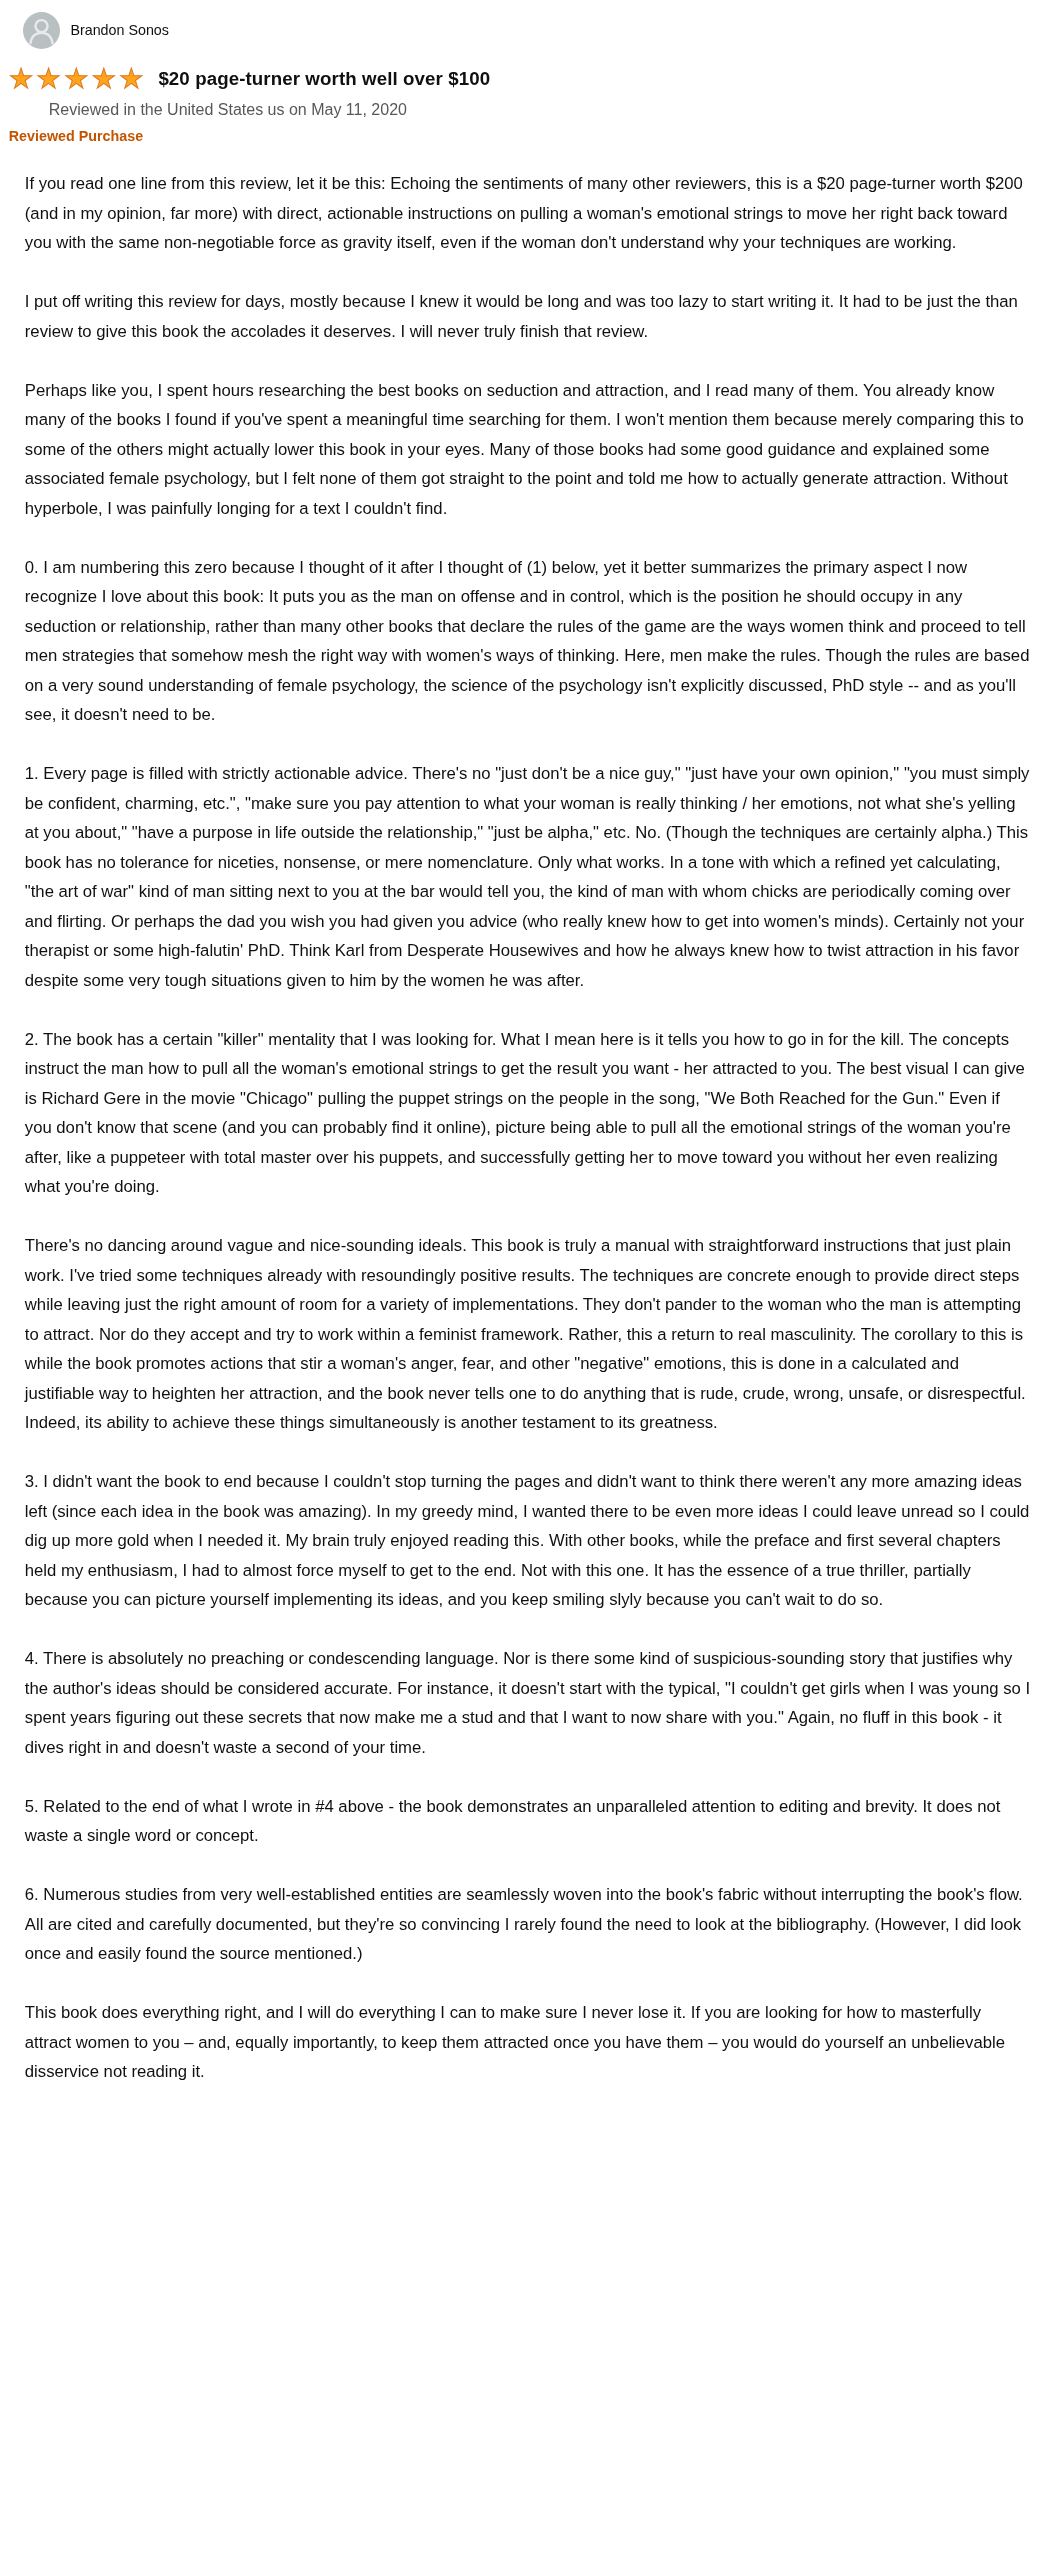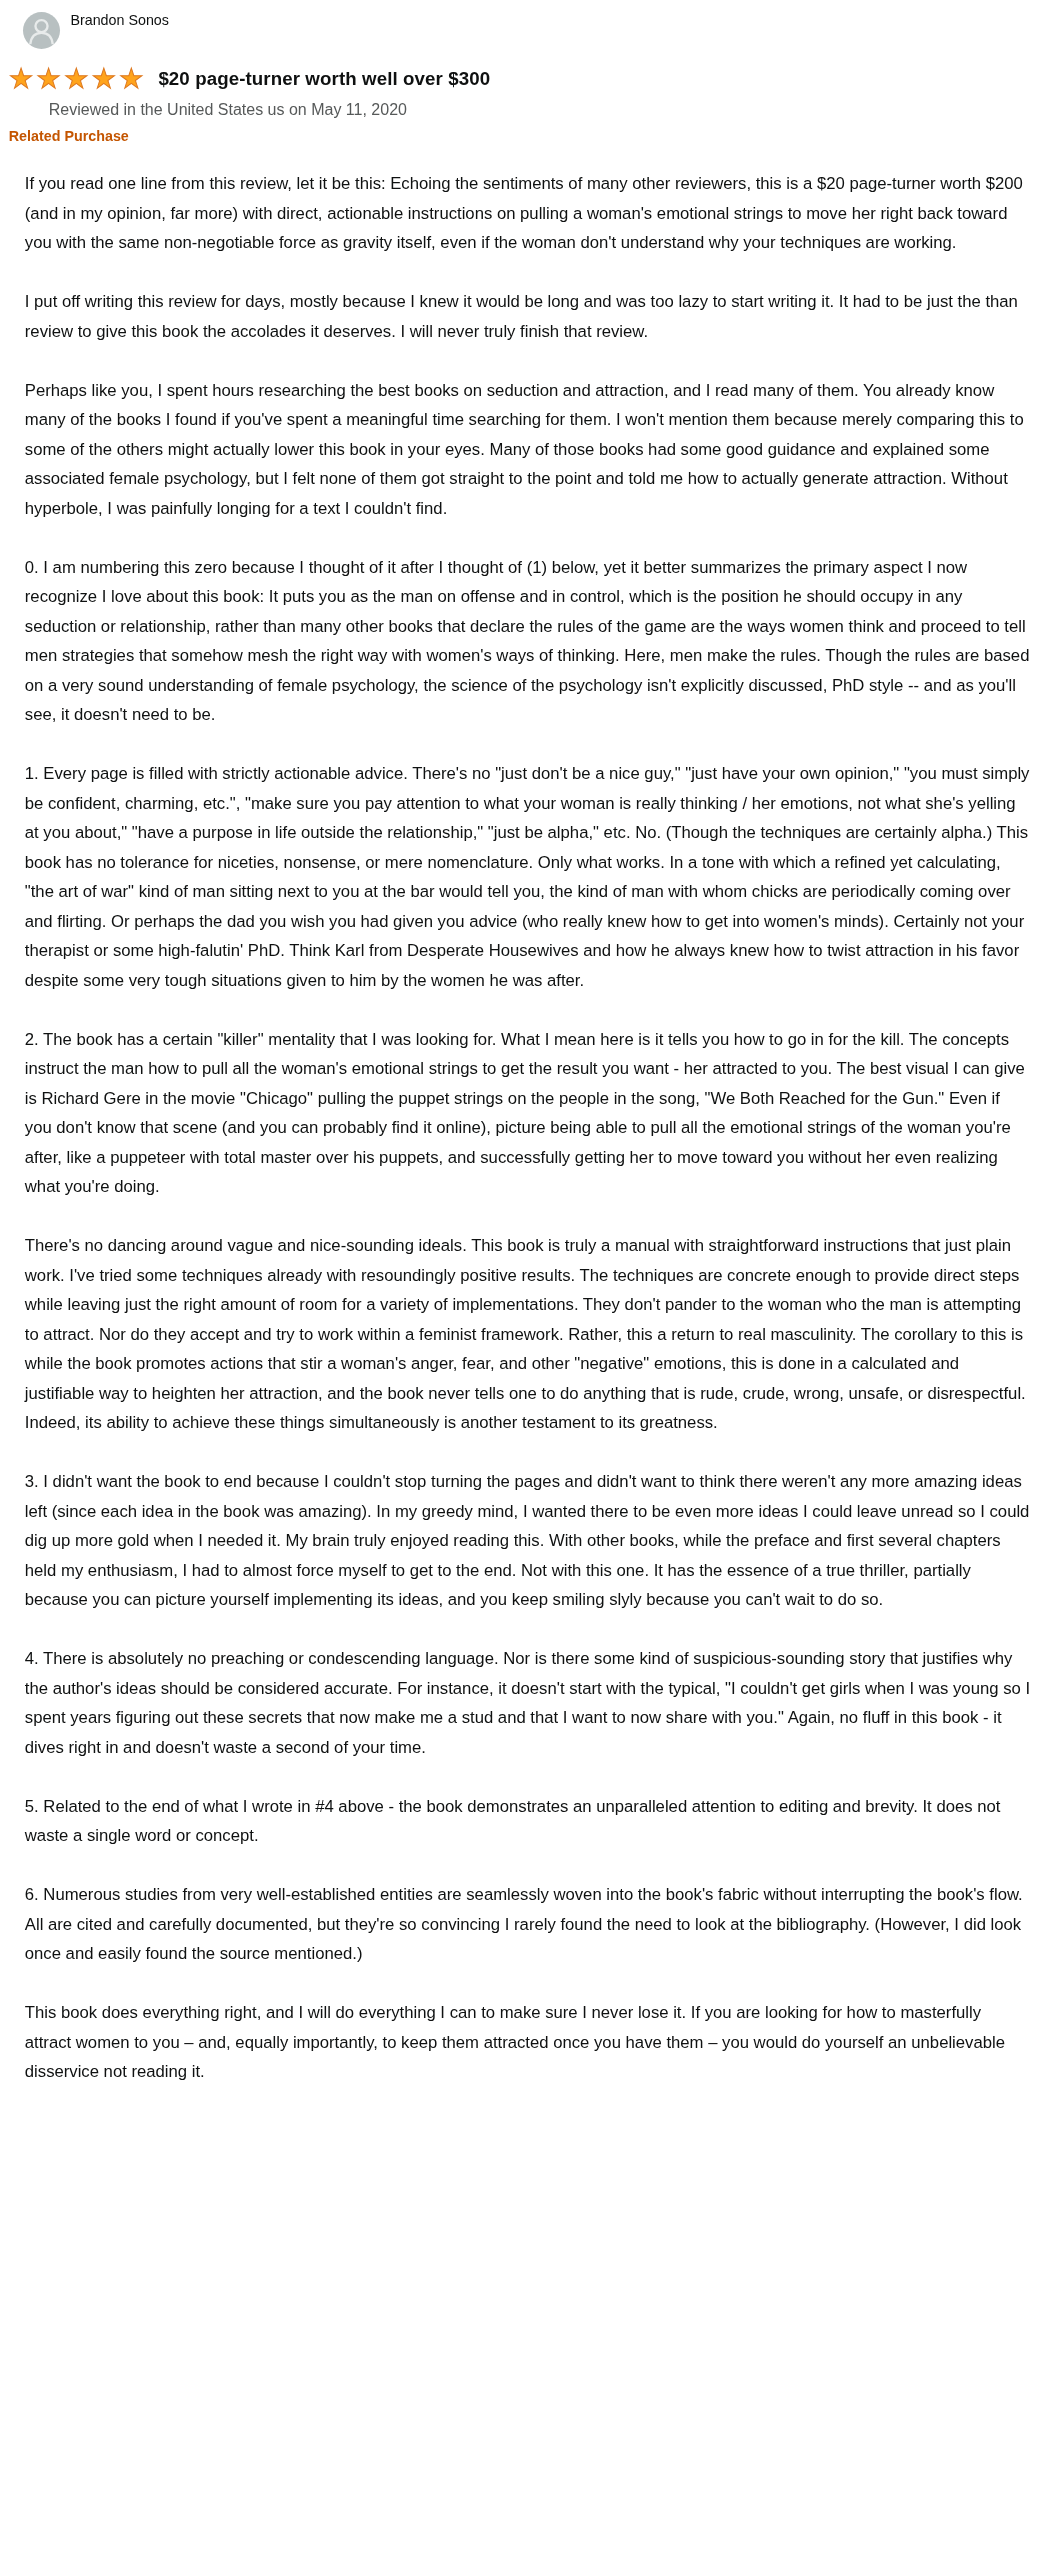--- a/index.html
+++ b/index.html
@@ -4,21 +4,21 @@
 <style>
   * { box-sizing: border-box; }
   html, body { margin: 0; padding: 0; background: #ffffff; }
   body {
     width: 1046px;
     font-family: "Liberation Sans", sans-serif;
     color: #0F1111;
   }
   .review-container { padding: 9.8px 15.7px 17.7px 8.8px; width: 1046px; }
 
-  .profile-row { display: flex; align-items: flex-start; gap: 10.8px; padding-top: 2px; padding-left: 13.8px; }
+  .profile-row { display: flex; align-items: center; gap: 10.8px; padding-top: 2px; padding-left: 13.8px; }
   .avatar {
     width: 37px; height: 37px; border-radius: 50%;
     background: #b8c0c1; display: flex; align-items: center; justify-content: center;
     flex: 0 0 auto;
   }
   .author-name { font-size: 14.3px; color: #0F1111; }
 
   .rating-row { display: flex; align-items: center; gap: 11.8px; margin-top: 16.7px; }
   .stars {
     color: #FFA41C;
@@ -50,26 +50,26 @@
       <svg width="37" height="37" viewBox="0 0 38 38">
         <circle cx="19" cy="14.5" r="6.2" fill="none" stroke="#e8ebeb" stroke-width="2.4"></circle>
         <path d="M7.5 33 C8.5 24.5 13 21.5 19 21.5 C25 21.5 29.5 24.5 30.5 33" fill="none" stroke="#e8ebeb" stroke-width="2.4"></path>
       </svg>
     </div>
     <span class="author-name">Brandon Sonos</span>
   </div>
 
   <div class="rating-row">
     <span class="stars">★★★★★</span>
-    <span class="review-title">$20 page-turner worth well over $300</span>
+    <span class="review-title">$20 page-turner worth well over $100</span>
   </div>
 
   <div class="date-line">Reviewed in the United States us on May 11, 2020</div>
 
-  <div class="verified">Related Purchase</div>
+  <div class="verified">Reviewed Purchase</div>
 
   <div class="review-body">
     <p>If you read one line from this review, let it be this: Echoing the sentiments of many other reviewers, this is a $20 page-turner worth $200 (and in my opinion, far more) with direct, actionable instructions on pulling a woman's emotional strings to move her right back toward you with the same non-negotiable force as gravity itself, even if the woman don't understand why your techniques are working.</p>
     <p>I put off writing this review for days, mostly because I knew it would be long and was too lazy to start writing it. It had to be just the than review to give this book the accolades it deserves. I will never truly finish that review.</p>
     <p>Perhaps like you, I spent hours researching the best books on seduction and attraction, and I read many of them. You already know many of the books I found if you've spent a meaningful time searching for them. I won't mention them because merely comparing this to some of the others might actually lower this book in your eyes. Many of those books had some good guidance and explained some associated female psychology, but I felt none of them got straight to the point and told me how to actually generate attraction. Without hyperbole, I was painfully longing for a text I couldn't find.</p>
     <p>0. I am numbering this zero because I thought of it after I thought of (1) below, yet it better summarizes the primary aspect I now recognize I love about this book: It puts you as the man on offense and in control, which is the position he should occupy in any seduction or relationship, rather than many other books that declare the rules of the game are the ways women think and proceed to tell men strategies that somehow mesh the right way with women's ways of thinking. Here, men make the rules. Though the rules are based on a very sound understanding of female psychology, the science of the psychology isn't explicitly discussed, PhD style -- and as you'll see, it doesn't need to be.</p>
     <p>1. Every page is filled with strictly actionable advice. There's no "just don't be a nice guy," "just have your own opinion," "you must simply be confident, charming, etc.", "make sure you pay attention to what your woman is really thinking / her emotions, not what she's yelling at you about," "have a purpose in life outside the relationship," "just be alpha," etc. No. (Though the techniques are certainly alpha.) This book has no tolerance for niceties, nonsense, or mere nomenclature. Only what works. In a tone with which a refined yet calculating, "the art of war" kind of man sitting next to you at the bar would tell you, the kind of man with whom chicks are periodically coming over and flirting. Or perhaps the dad you wish you had given you advice (who really knew how to get into women's minds). Certainly not your therapist or some high-falutin' PhD. Think Karl from Desperate Housewives and how he always knew how to twist attraction in his favor despite some very tough situations given to him by the women he was after.</p>
     <p>2. The book has a certain "killer" mentality that I was looking for. What I mean here is it tells you how to go in for the kill. The concepts instruct the man how to pull all the woman's emotional strings to get the result you want - her attracted to you. The best visual I can give is Richard Gere in the movie "Chicago" pulling the puppet strings on the people in the song, "We Both Reached for the Gun." Even if you don't know that scene (and you can probably find it online), picture being able to pull all the emotional strings of the woman you're after, like a puppeteer with total master over his puppets, and successfully getting her to move toward you without her even realizing what you're doing.</p>
     <p>There's no dancing around vague and nice-sounding ideals. This book is truly a manual with straightforward instructions that just plain work. I've tried some techniques already with resoundingly positive results. The techniques are concrete enough to provide direct steps while leaving just the right amount of room for a variety of implementations. They don't pander to the woman who the man is attempting to attract. Nor do they accept and try to work within a feminist framework. Rather, this a return to real masculinity. The corollary to this is while the book promotes actions that stir a woman's anger, fear, and other "negative" emotions, this is done in a calculated and justifiable way to heighten her attraction, and the book never tells one to do anything that is rude, crude, wrong, unsafe, or disrespectful. Indeed, its ability to achieve these things simultaneously is another testament to its greatness.</p>
     <p>3. I didn't want the book to end because I couldn't stop turning the pages and didn't want to think there weren't any more amazing ideas left (since each idea in the book was amazing). In my greedy mind, I wanted there to be even more ideas I could leave unread so I could dig up more gold when I needed it. My brain truly enjoyed reading this. With other books, while the preface and first several chapters held my enthusiasm, I had to almost force myself to get to the end. Not with this one. It has the essence of a true thriller, partially because you can picture yourself implementing its ideas, and you keep smiling slyly because you can't wait to do so.</p>

